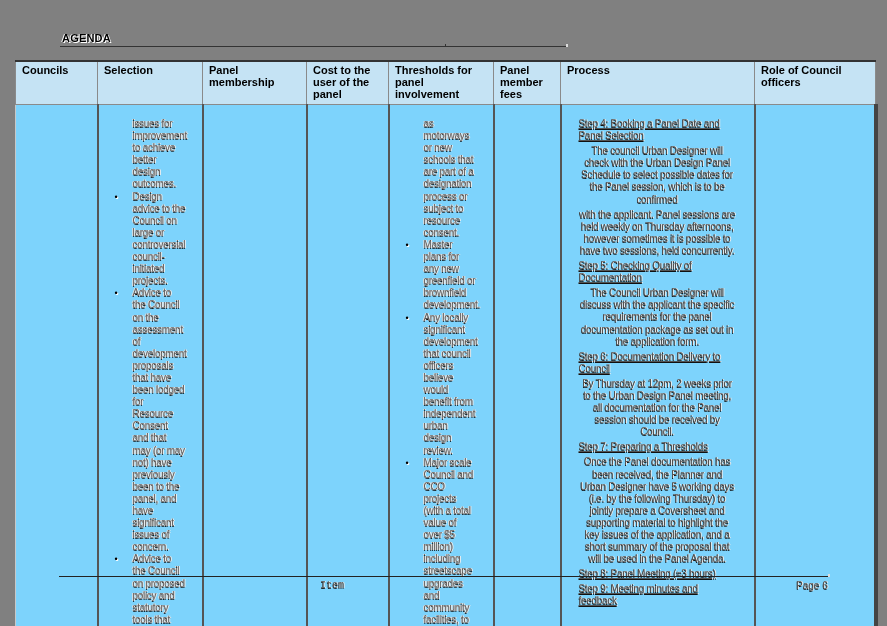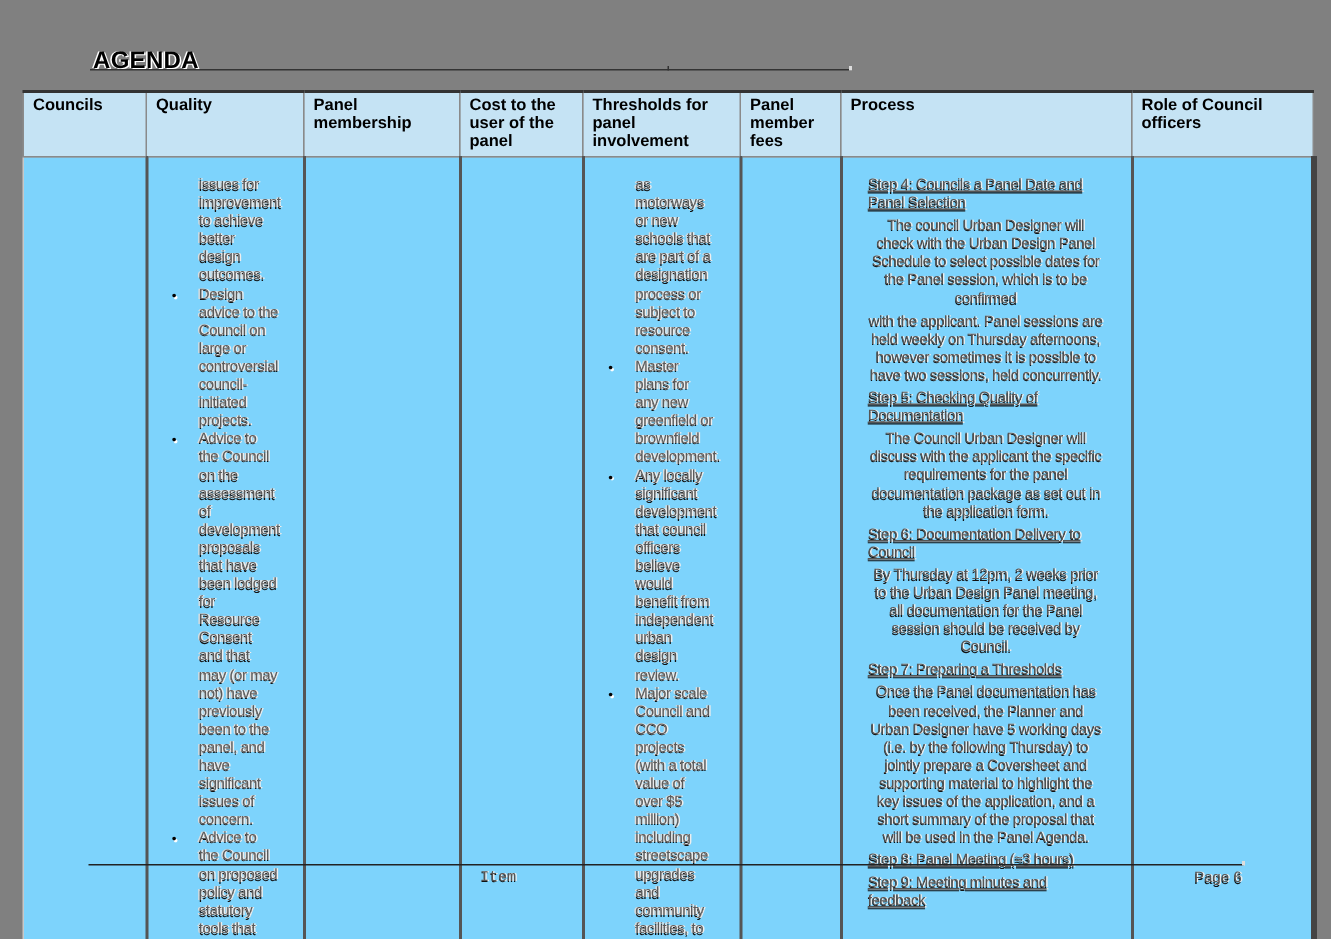--- a/index.html
+++ b/index.html
@@ -5,21 +5,21 @@
     html, body { margin: 0; padding: 0; }
     body {
       width: 887px; height: 626px;
       background: #808080;
       position: relative;
       overflow: hidden;
       font-family: "Liberation Sans", sans-serif;
     }
     .page-title {
       position: absolute; left: 62px; top: 32px;
-      font-size: 16px; font-weight: bold; color: #000;
+      font-size: 11px; font-weight: bold; color: #000;
       letter-spacing: 0.2px;
       text-shadow: 1px 1px 0 #fff, -1px 0 0 #fff;
     }
     .title-rule {
       position: absolute; left: 60px; top: 46px; width: 508px; height: 1px;
       background: #333;
     }
     .title-rule-tick {
       position: absolute; left: 445px; top: 44px; width: 1px; height: 3px; background:#333;
     }
@@ -117,21 +117,21 @@
     <col style="width:104px">
     <col style="width:82px">
     <col style="width:105px">
     <col style="width:67px">
     <col style="width:194px">
     <col style="width:121px">
   </colgroup>
   <thead>
     <tr>
       <th>Councils</th>
-      <th>Quality</th>
+      <th>Selection</th>
       <th>Panel membership</th>
       <th>Cost to the user of the panel</th>
       <th>Thresholds for panel involvement</th>
       <th>Panel member fees</th>
       <th>Process</th>
       <th>Role of Council officers</th>
     </tr>
   </thead>
   <tbody>
     <tr>
@@ -173,21 +173,21 @@
             <span class="bullet">•</span>
             <span class="cell-text">Major scale Council and CCO projects (with a total value of over $5 million) including streetscape upgrades and community facilities, to ensure the Council demonstrates</span>
           </li>
         </ul>
       </td>
 
       <td></td>
 
       <td>
         <div class="process">
-          <p class="step">Step 4: Councils a Panel Date and Panel Selection</p>
+          <p class="step">Step 4: Booking a Panel Date and Panel Selection</p>
           <p class="para">The council Urban Designer will check with the Urban Design Panel Schedule to select possible dates for the Panel session, which is to be confirmed</p>
           <p class="para">with the applicant. Panel sessions are held weekly on Thursday afternoons, however sometimes it is possible to have two sessions, held concurrently.</p>
           <p class="step">Step 5: Checking Quality of Documentation</p>
           <p class="para">The Council Urban Designer will discuss with the applicant the specific requirements for the panel documentation package as set out in the application form.</p>
           <p class="step">Step 6: Documentation Delivery to Council</p>
           <p class="para">By Thursday at 12pm, 2 weeks prior to the Urban Design Panel meeting, all documentation for the Panel session should be received by Council.</p>
           <p class="step">Step 7: Preparing a Thresholds</p>
           <p class="para">Once the Panel documentation has been received, the Planner and Urban Designer have 5 working days (i.e. by the following Thursday) to jointly prepare a Coversheet and supporting material to highlight the key issues of the application, and a short summary of the proposal that will be used in the Panel Agenda.</p>
           <p class="step">Step 8: Panel Meeting (≈3 hours)</p>
           <p class="step">Step 9: Meeting minutes and feedback</p>

